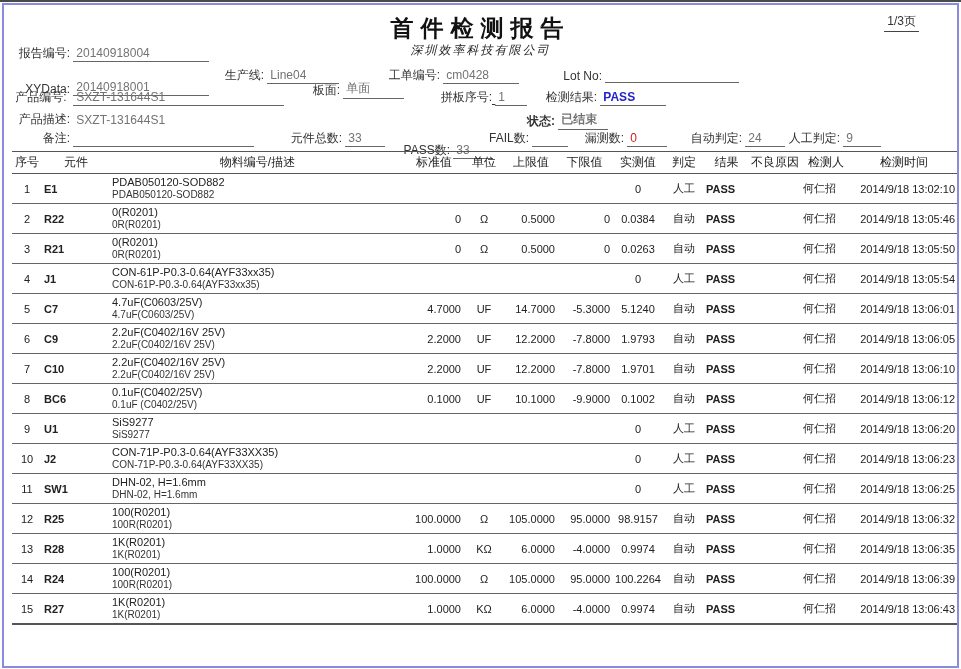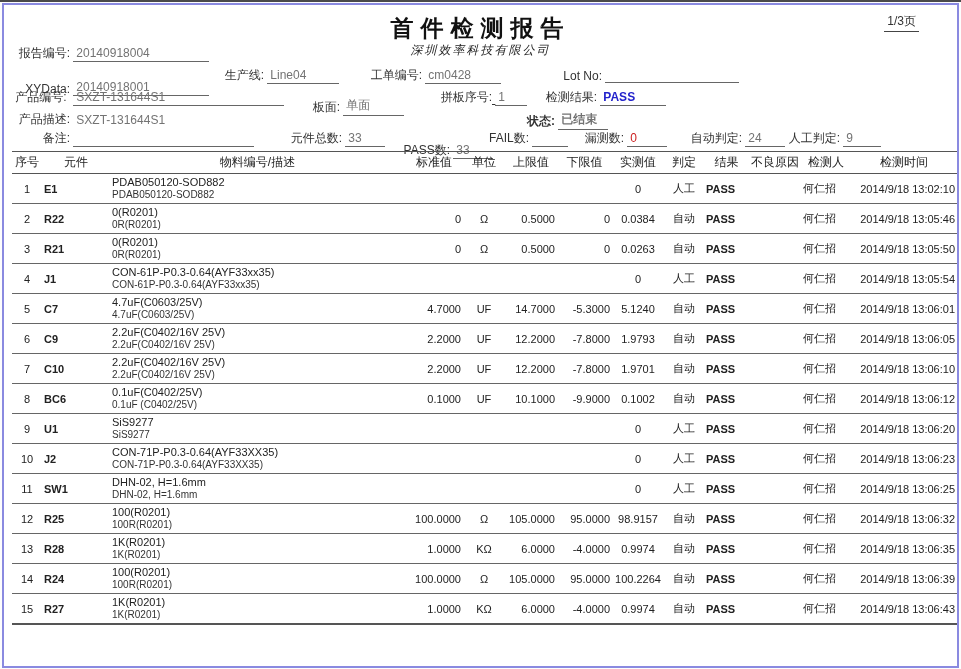--- a/index.html
+++ b/index.html
@@ -64,34 +64,34 @@
       </div>
 
       <div class="fld" style="left:8px; top:62px;margin-top:13px;">
         <span class="lbl" style="width:58px;">XYData:</span>
         <span class="val" style="min-width:130px;">20140918001</span>
       </div>
       <div class="fld" style="left:190px; top:62px;">
         <span class="lbl" style="width:70px;">生产线:</span>
         <span class="val" style="min-width:66px;">Line04</span>
       </div>
-      <div class="fld" style="left:343px; top:62px;">
+      <div class="fld" style="left:361px; top:62px;">
         <span class="lbl" style="width:75px;">工单编号:</span>
         <span class="val" style="min-width:70px;">cm0428</span>
       </div>
       <div class="fld" style="left:520px; top:62px;">
         <span class="lbl" style="width:78px;">Lot No:</span>
         <span class="val" style="min-width:128px;"></span>
       </div>
 
       <div class="fld" style="left:8px; top:84px;">
         <span class="lbl" style="width:58px;text-align:center;">产品编号:</span>
         <span class="val" style="min-width:205px;">SXZT-131644S1</span>
       </div>
-      <div class="fld" style="left:283px; top:92px;">
+      <div class="fld" style="left:283px; top:75px;">
         <span class="lbl" style="width:53px;">板面:</span>
         <span class="val" style="min-width:55px;">单面</span>
       </div>
       <div class="fld" style="left:423px; top:84px;text-decoration:underline;">
         <span class="lbl" style="width:65px;">拼板序号:</span>
         <span class="val" style="min-width:26px;">1</span>
       </div>
       <div class="fld" style="left:530px; top:84px;">
         <span class="lbl" style="width:63px;">检测结果:</span>
         <span class="val blue" style="min-width:60px;">PASS</span>

